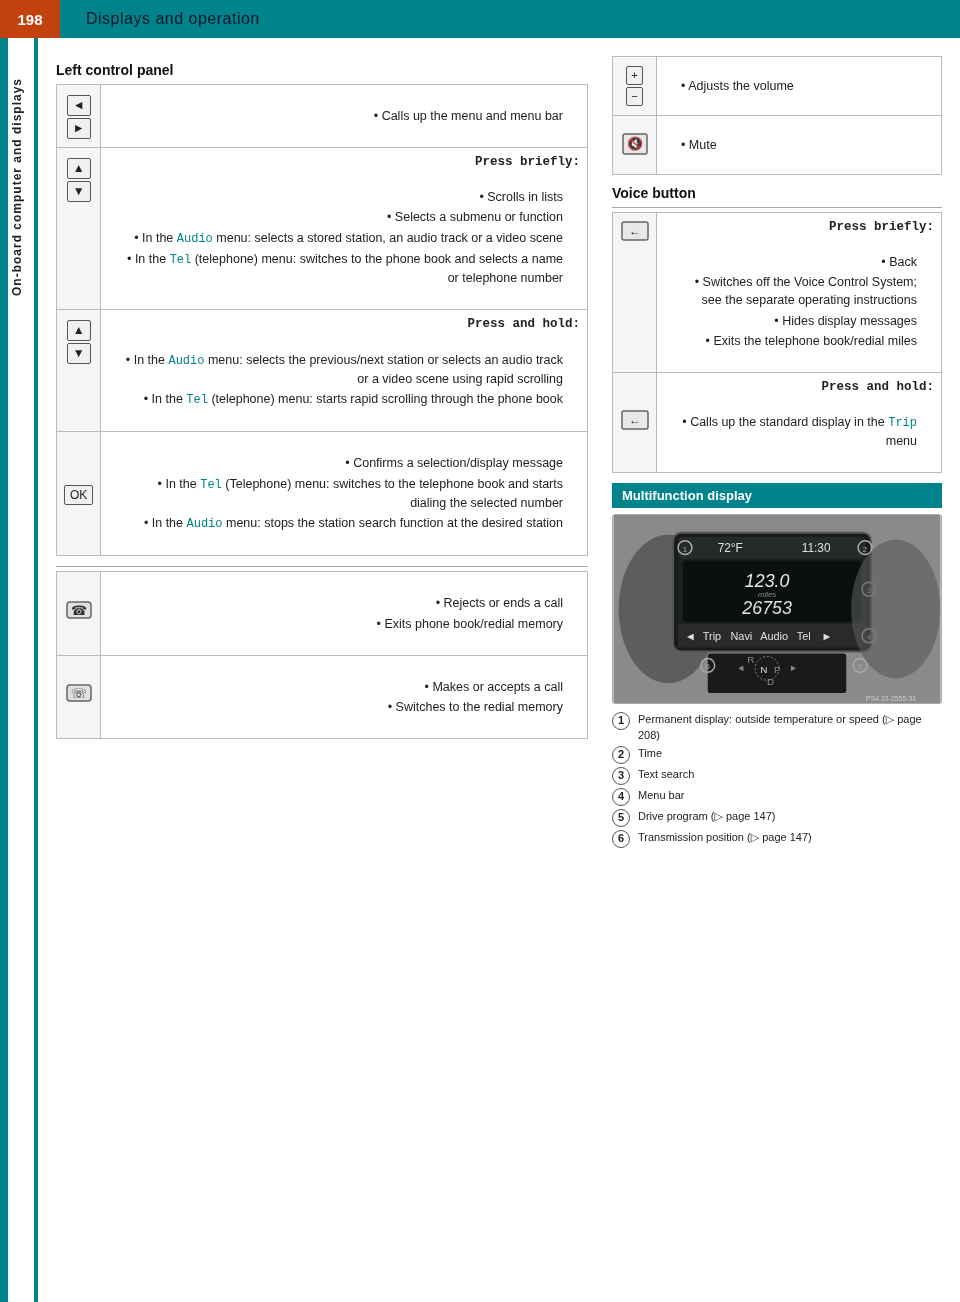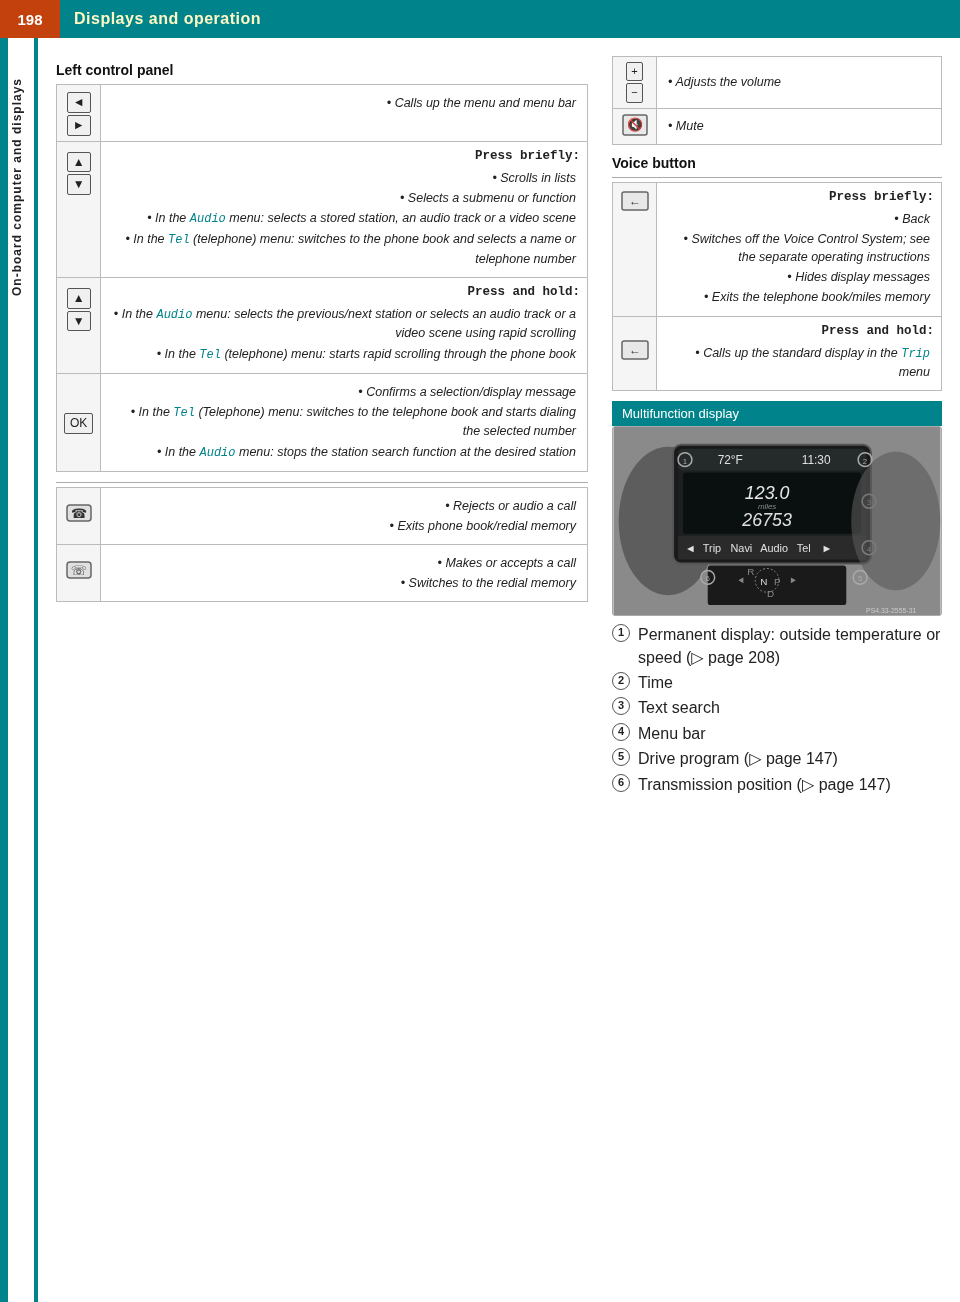--- a/index.html
+++ b/index.html
@@ -27,23 +27,23 @@
       font-size: 15px;
       padding: 0 9px;
       height: 100%;
       display: flex;
       align-items: center;
       min-width: 60px;
       justify-content: center;
     }
     .header-title {
       font-size: 16px;
-      font-weight: bold;
-      padding-left: 14px;
-      color: #fef9c3;
+      font-weight: normal;
+      padding-left: 26px;
+      color: #0f172a;
       letter-spacing: 0.5px;
     }
     
     .page-layout {
       display: flex;
       flex-direction: row;
       min-height: 1264px;
     }
     .sidebar {
       width: 38px;
@@ -147,22 +147,21 @@
       line-height: 1.4;
     }
     .press-bold {
       font-weight: bold;
       margin-bottom: 2px;
       font-family: Liberation Mono, monospace;
     }
     ul.dot-list {
       list-style: none;
       padding: 0;
-      margin: 4px;
-      font-style: italic;
+      margin: 17px;
     }
     ul.dot-list li {
       padding-left: 0;
       margin-bottom: 2px;
     }
     ul.dot-list li::before {
       content: "• ";
     }
     .colored-word {
       color: #00838a;
@@ -171,23 +170,24 @@
     }
     hr.section-divider {
       border: none;
       border-top: 1.5px solid #aaa;
       margin: 6px 0 4px 0;
     }
     
     .mfd-heading {
       background: #00838a;
       color: #fff;
-      font-weight: normal;
+      font-weight: bold;
       font-size: 13px;
       padding: 5px 10px;
+      margin-bottom: 6px;
     }
     .mfd-image {
       width: 100%;
       background: #d0d0d0;
       border: 1px solid #aaa;
       border-radius: 3px;
       overflow: hidden;
       position: relative;
       height: 190px;
       margin-bottom: 8px;
@@ -214,21 +214,21 @@
       border-radius: 50%;
       border: 1.5px solid #555;
       text-align: center;
       line-height: 15px;
       font-size: 11px;
       flex-shrink: 0;
       font-weight: bold;
       margin-right: 4px;
     }
     .legend-text {
-      font-size: 16px;
+      font-size: 11px;
       line-height: 1.4;
     }
     
     .vol-table {
       width: 100%;
       border-collapse: collapse;
       font-size: 12.5px;
       margin-bottom: 10px;
     }
     .vol-table td {
@@ -342,21 +342,21 @@
             <span style="font-size:18px; color:#555;">
               
               <svg width="28" height="20" viewBox="0 0 28 20">
                 <rect x="2" y="2" width="24" height="16" rx="3" ry="3" fill="#e0e0e0" stroke="#666" stroke-width="1.5"></rect>
                 <text x="14" y="15" text-anchor="middle" font-size="13" fill="#333">☎</text>
               </svg>
             </span>
           </td>
           <td>
             <ul class="dot-list">
-              <li>Rejects or audio a call</li>
+              <li>Rejects or ends a call</li>
               <li>Exits phone book/redial memory</li>
             </ul>
           </td>
         </tr>
 
         <tr>
           <td class="icon-cell">
             <span style="font-size:18px; color:#555;">
               <svg width="28" height="20" viewBox="0 0 28 20">
                 <rect x="2" y="2" width="24" height="16" rx="3" ry="3" fill="#e0e0e0" stroke="#666" stroke-width="1.5"></rect>
@@ -420,21 +420,21 @@
               <rect x="1" y="1" width="26" height="18" rx="2" fill="#e8e8e8" stroke="#666" stroke-width="1.5"></rect>
               <text x="14" y="14" text-anchor="middle" font-size="12" fill="#333">←</text>
             </svg>
           </td>
           <td>
             <div class="press-bold">Press briefly:</div>
             <ul class="dot-list">
               <li>Back</li>
               <li>Switches off the Voice Control System; see the separate operating instructions</li>
               <li>Hides display messages</li>
-              <li>Exits the telephone book/miles memory</li>
+              <li>Exits the telephone book/redial miles</li>
             </ul>
           </td>
         </tr>
 
         <tr>
           <td class="icon-cell">
             <svg width="28" height="20" viewBox="0 0 28 20">
               <rect x="1" y="1" width="26" height="18" rx="2" fill="#e8e8e8" stroke="#666" stroke-width="1.5"></rect>
               <text x="14" y="14" text-anchor="middle" font-size="12" fill="#333">←</text>
             </svg>

